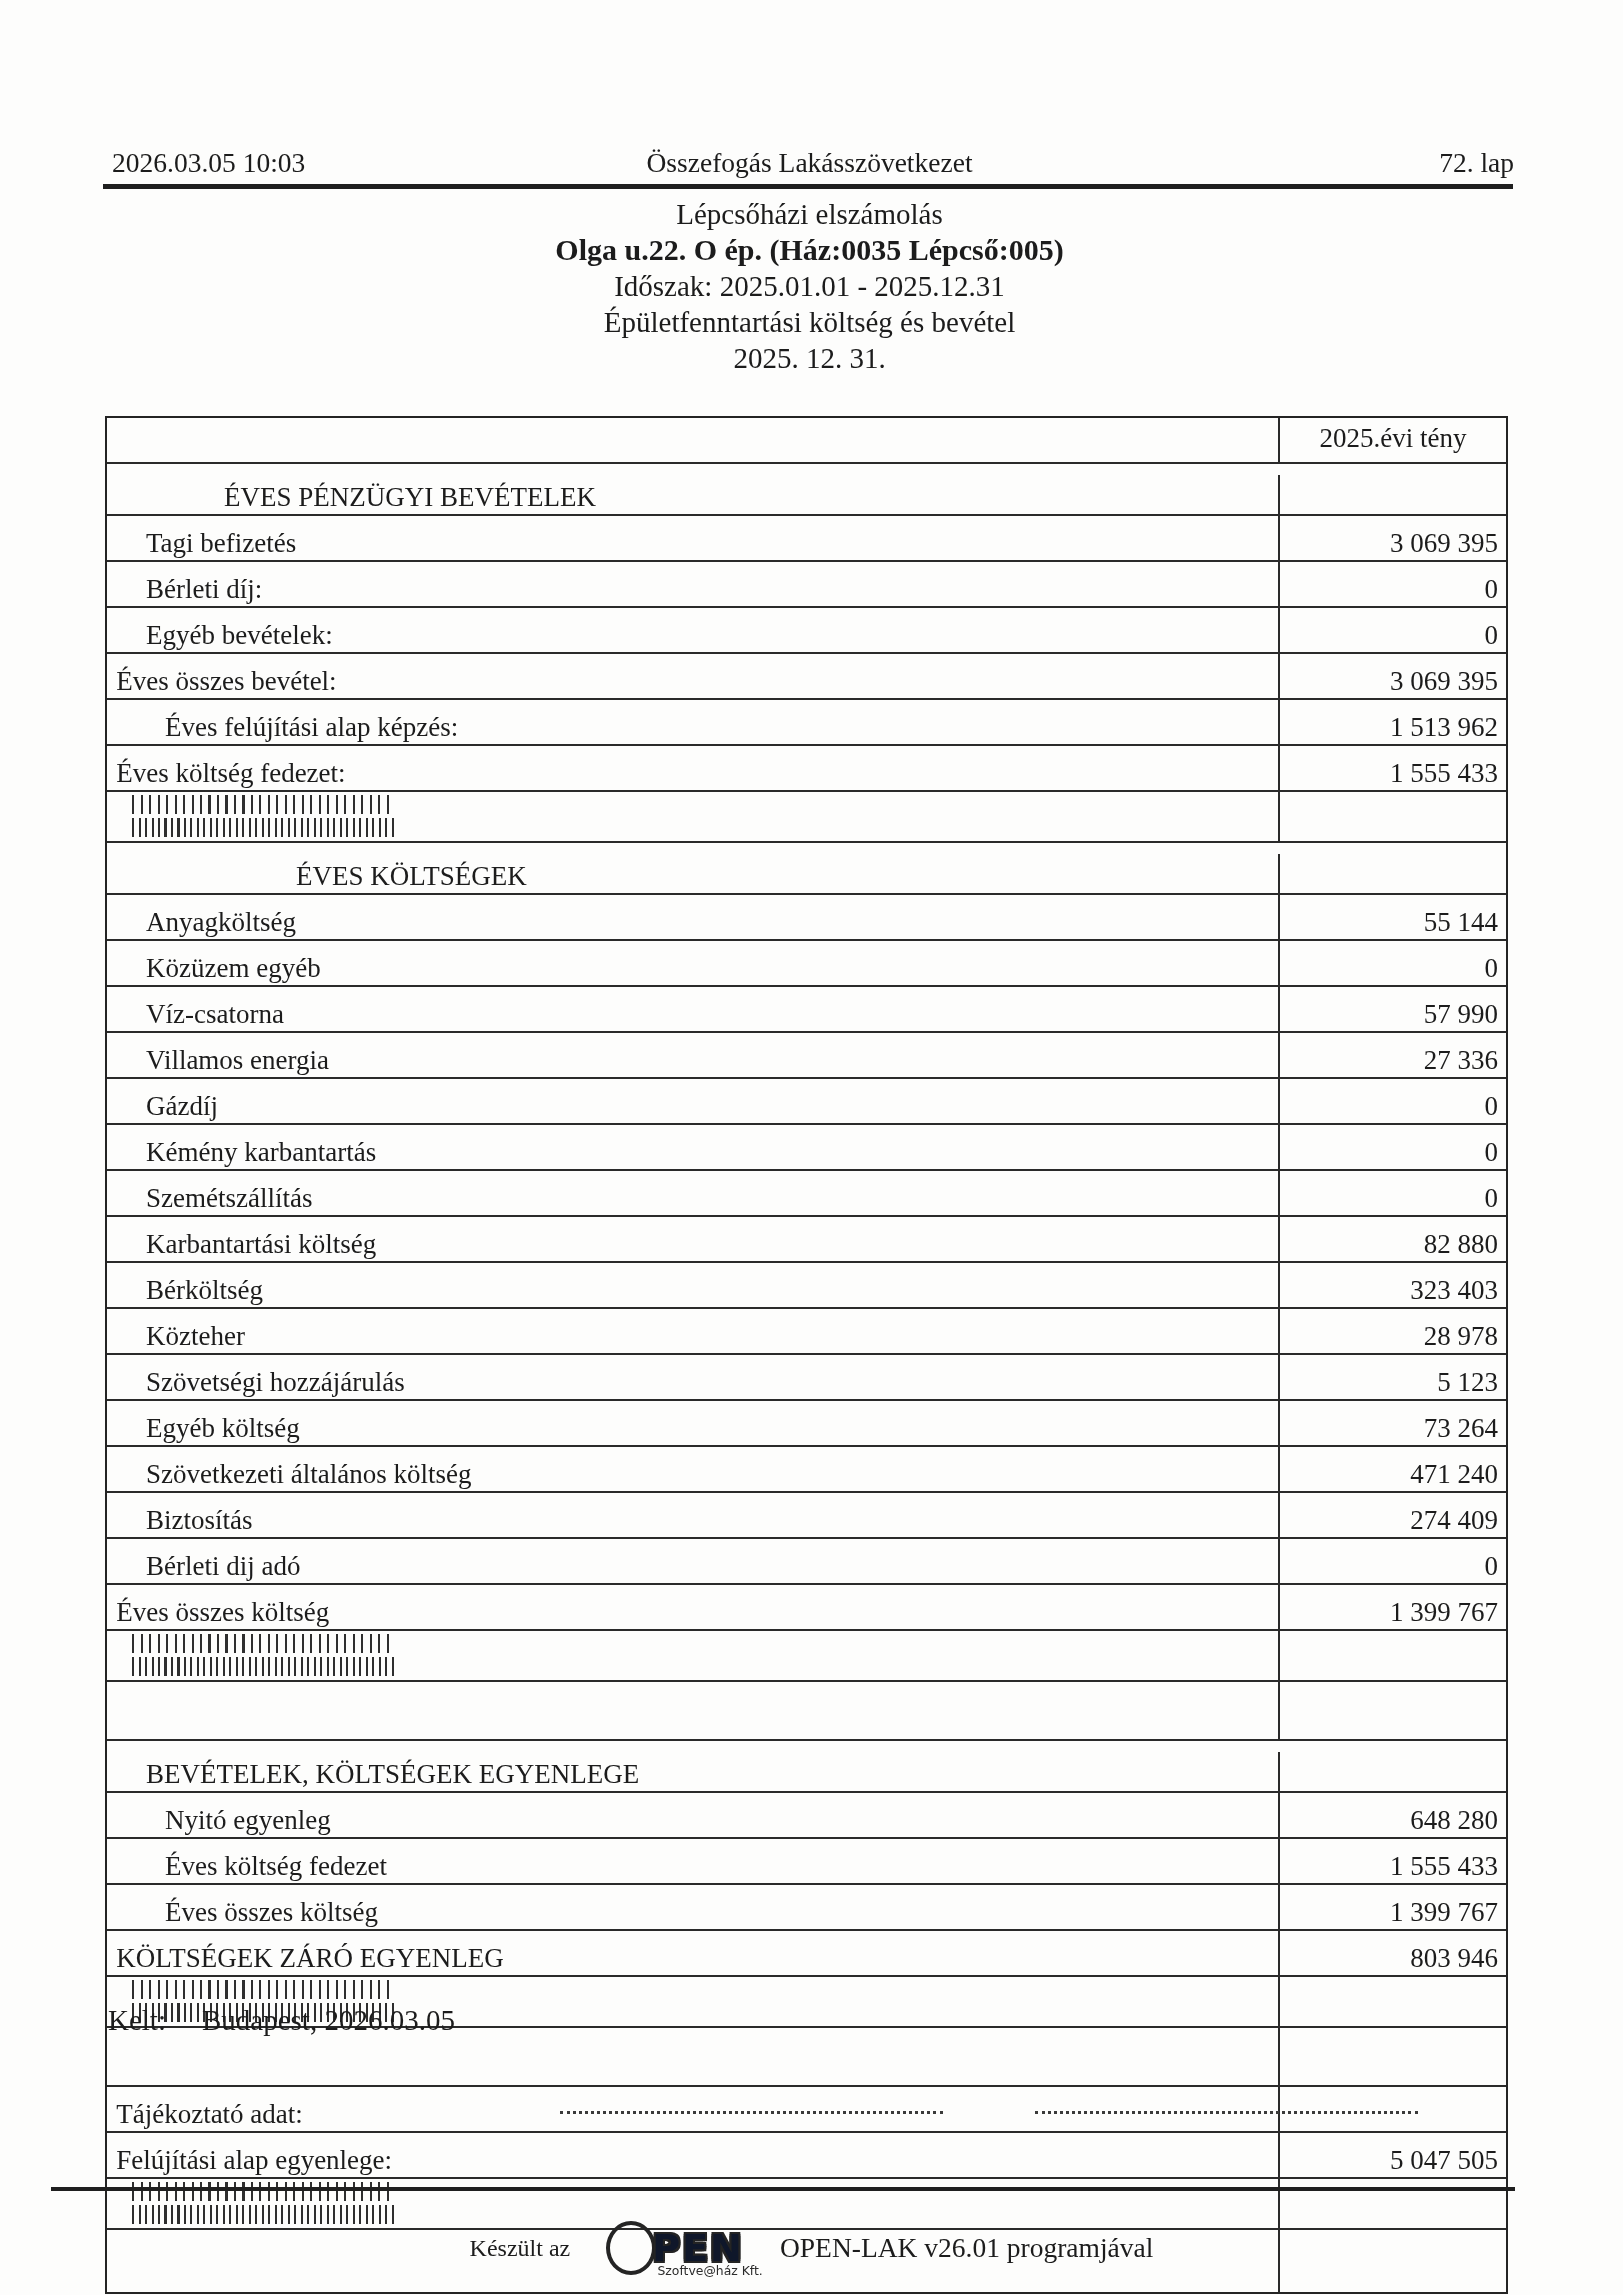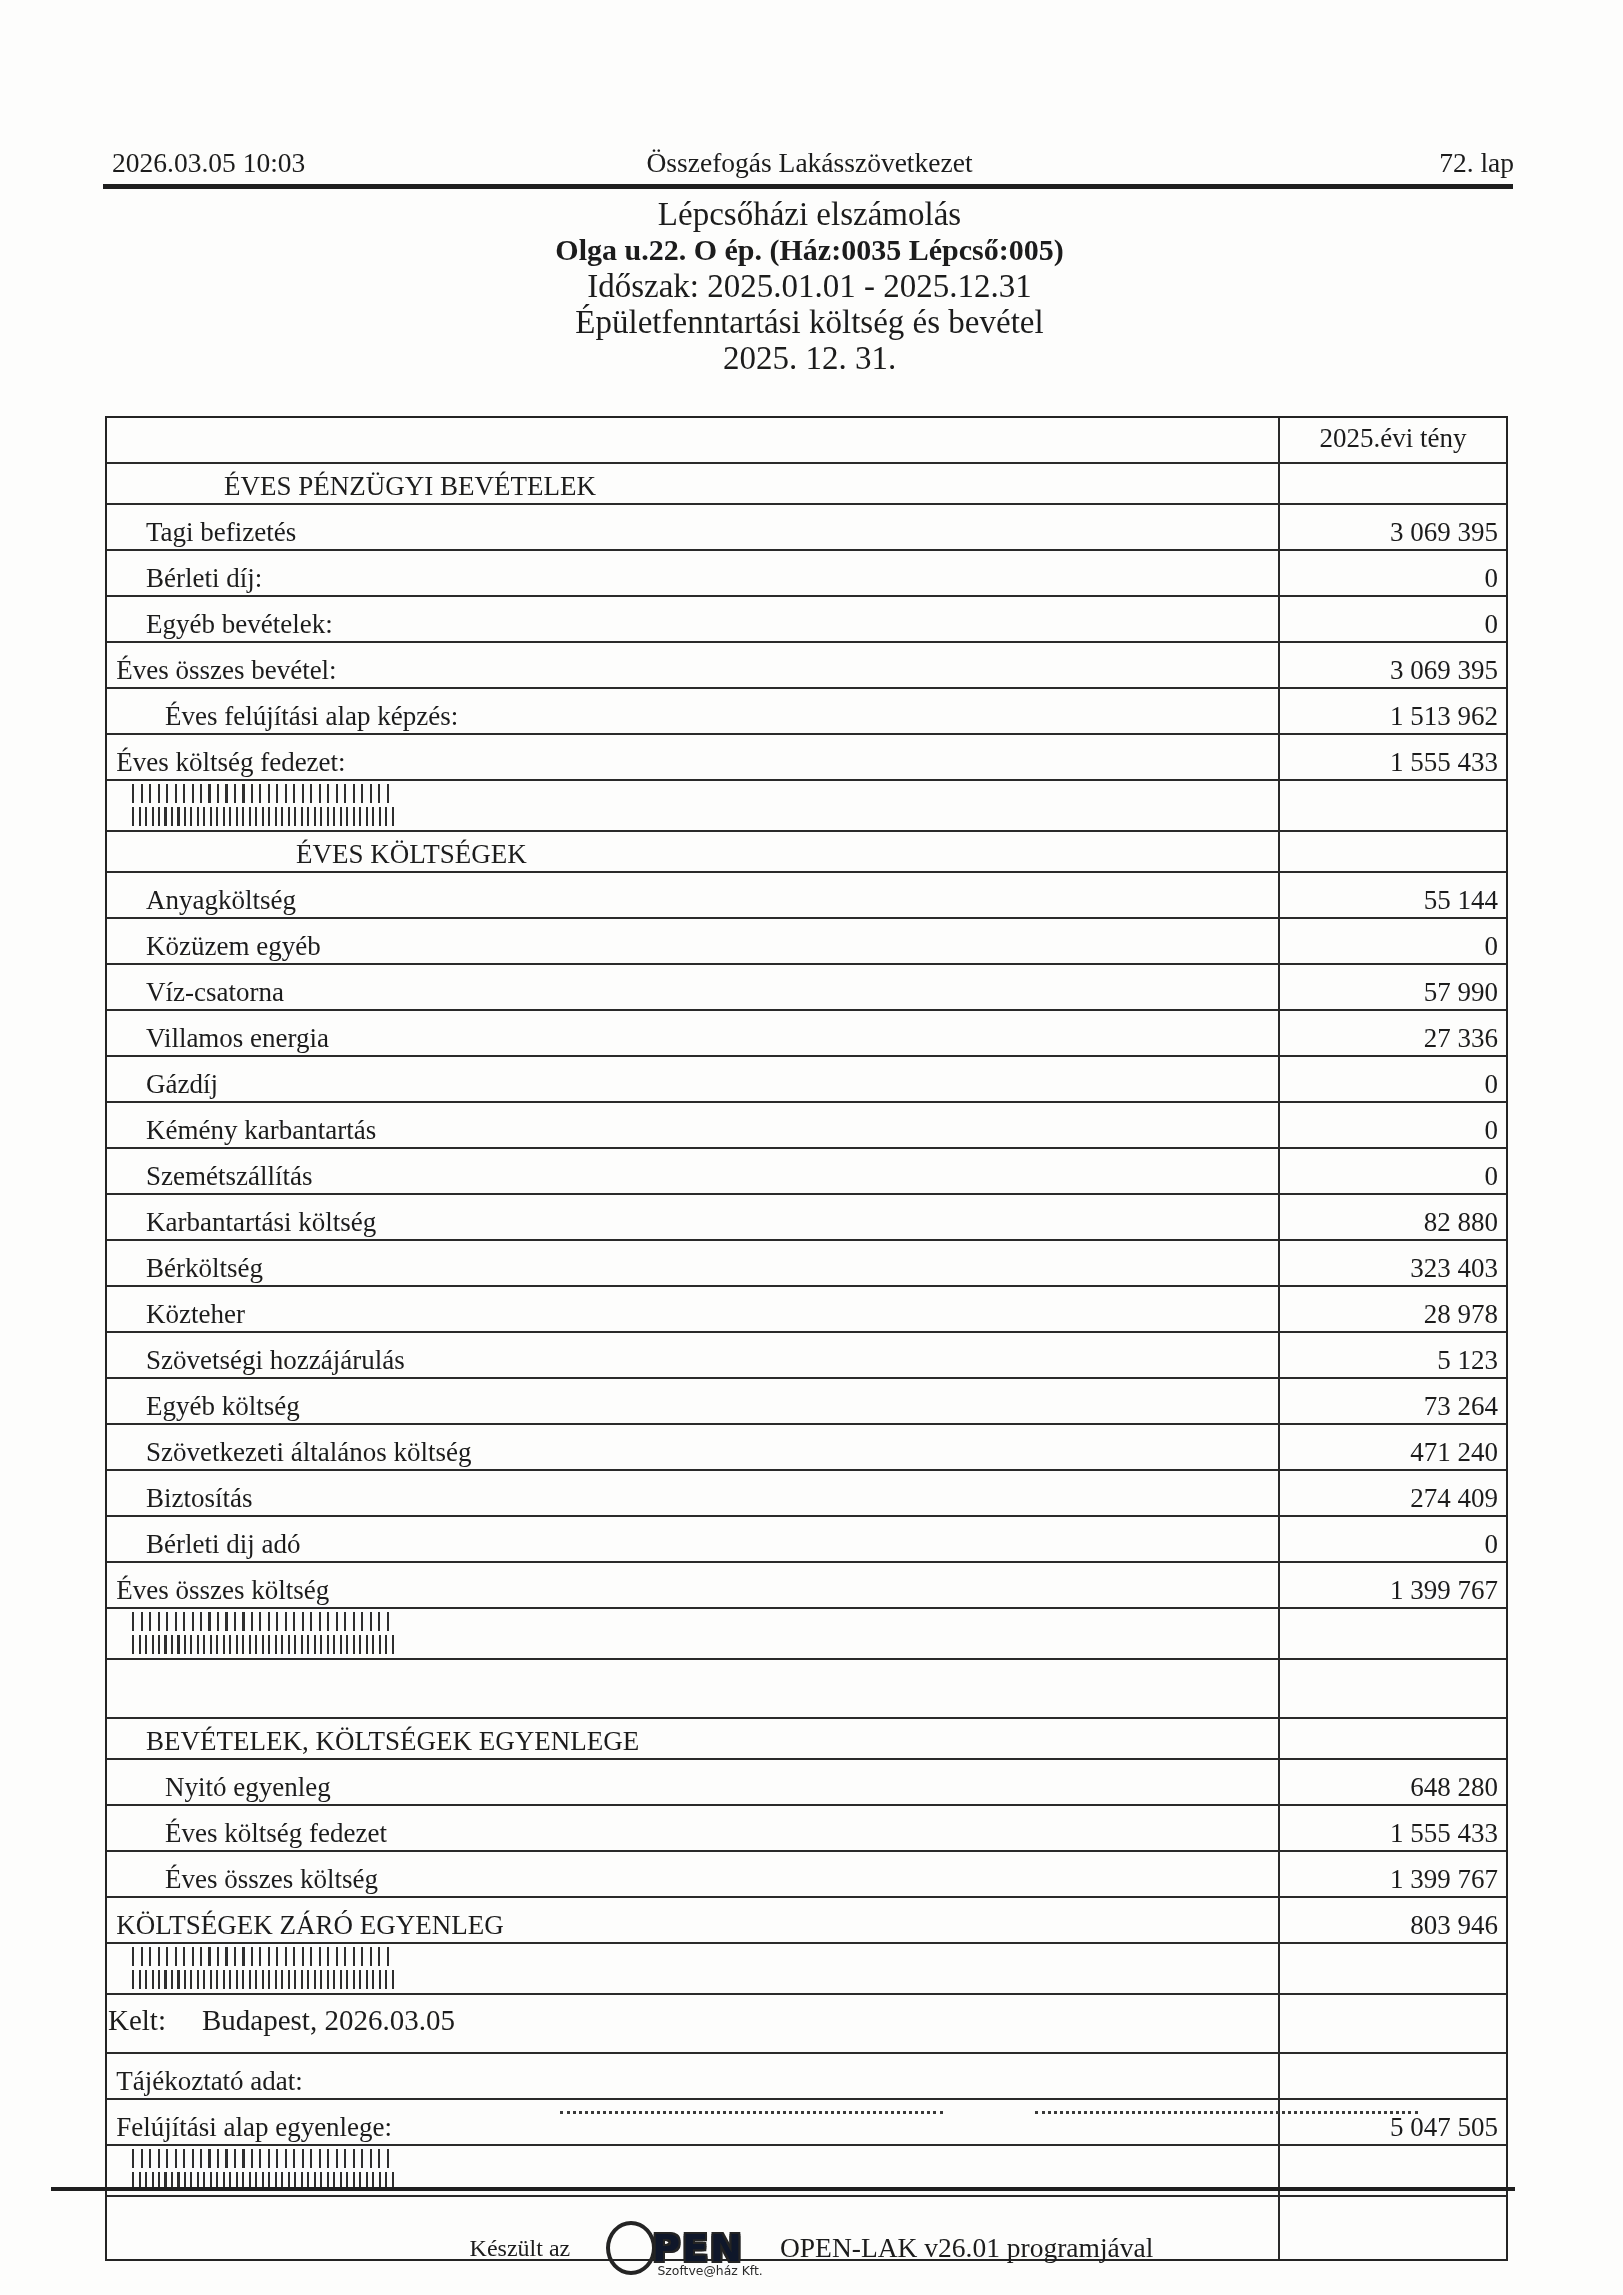--- a/index.html
+++ b/index.html
@@ -15,21 +15,21 @@
   
   .top-header { position:absolute; top:145px; left:105px; width:1409px; height:34px; font-size:27.5px; }
   .th-date   { position:absolute; left:7px;  bottom:0; white-space:nowrap;margin-top:10px; }
   .th-org    { position:absolute; left:50%; transform:translateX(-50%); bottom:0; white-space:nowrap; }
   .th-page   { position:absolute; right:0; bottom:0; white-space:nowrap; }
   .rule-top    { position:absolute; top:184px; left:103px; width:1410px; height:4.6px; background:#1f1f1f; }
   .rule-bottom { position:absolute; top:2187px; left:51px; width:1464px; height:3.9px; background:#1f1f1f; }
 
   
   .titles { position:absolute; top:196px; left:105px; width:1409px; text-align:center; }
-  .titles .tline { font-size:33px; line-height:36px; }
+  .titles .tline { font-size:29px; line-height:36px; }
   .titles .tline.bold { font-weight:bold; font-size:30px; }
 
   
   .acct-table {
     position:absolute; top:416px; left:105px; width:1403px;
     border:2.6px solid #242424;
     display:flex; flex-direction:column;
   }
   .trow { display:flex; align-items:stretch; border-bottom:2px solid #2a2a2a; min-height:35px; }
   .trow:last-child { border-bottom:none; }
@@ -39,21 +39,21 @@
     white-space:nowrap; overflow:hidden;
   }
   .cell-value {
     flex:0 0 228px; border-left:2px solid #2a2a2a;
     display:flex; align-items:flex-end; justify-content:flex-end;
     font-size:27px; line-height:1.0; padding:0 7.9px 2.6px 0;
     white-space:nowrap;
   }
   .trow.r-header  { height:46px; }
   .trow.r-header .cell-value { justify-content:center; padding-right:0; align-items:center; }
-  .trow.r-section, .trow.r-section-sub { height:41px; }
+  .trow.r-section, .trow.r-section-sub { height:41px;margin-top:11px; }
   .trow.r-item, .trow.r-total { height:46px; }
   .trow.r-hatch { height:51px; }
   .trow.r-empty { height:59px; }
   .trow.r-empty-last { height:62px; }
   .ind0 { padding-left:9.2px; }
   .ind1 { padding-left:39px; }
   .ind2 { padding-left:58px; }
   .ind3 { padding-left:117px; }
   .ind4 { padding-left:189px; }
   .hatch-wrap { display:flex; flex-direction:column; gap:4.6px; margin:5.2px 0 3.9px 15.7px; justify-content:center; }

